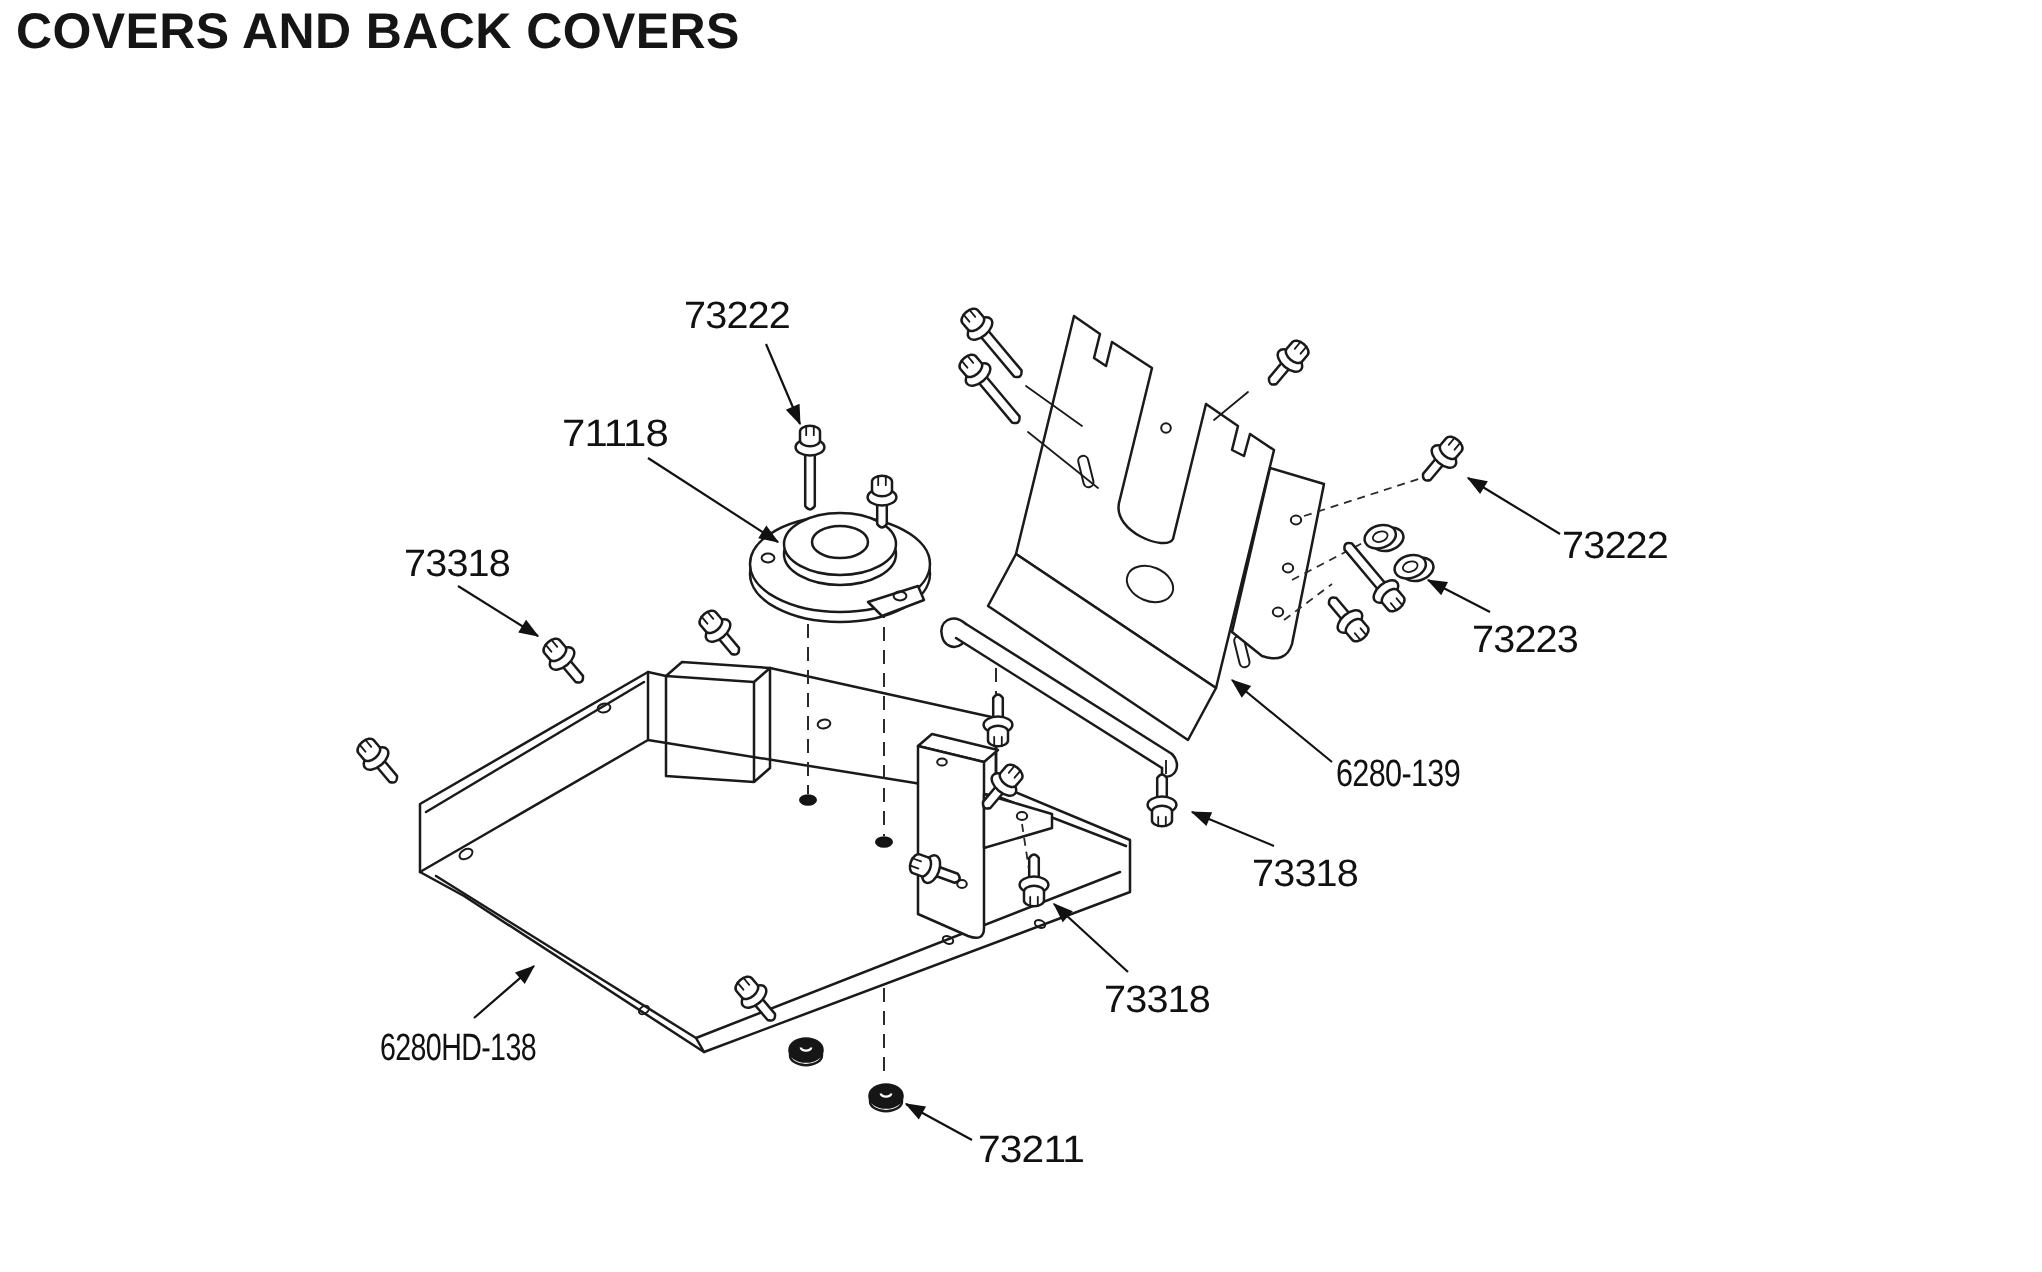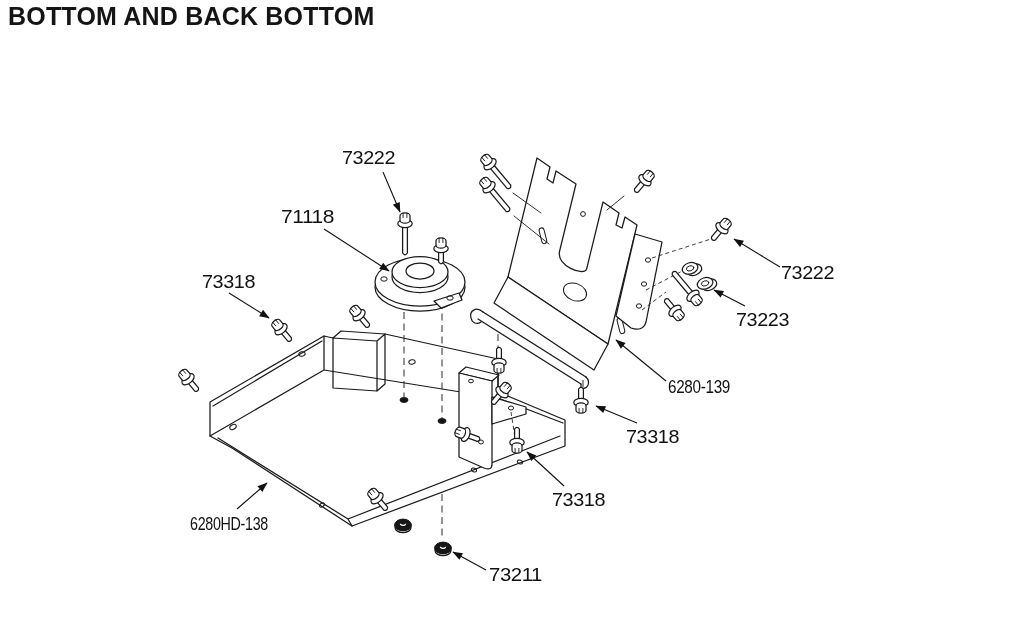--- a/index.html
+++ b/index.html
@@ -15,21 +15,21 @@
   .dhole{fill:#141414;stroke:#141414;}
   .dash{fill:none;stroke:#2a2a2a;stroke-width:1;stroke-dasharray:7 4.5;}
   .adash{fill:none;stroke:#2a2a2a;stroke-width:0.9;stroke-dasharray:4 3;}
   .ld{fill:none;stroke:#111;stroke-width:1.1;}
   .lbl{font-family:"Liberation Sans",sans-serif;font-size:19px;fill:#111;letter-spacing:-0.4px;}
 </style>
 </head>
 <body>
 
 <div id="page">
-  <div id="title">BOTTOM AND BACK BOTTOM</div>
+  <div id="title">COVERS AND BACK COVERS</div>
 
   <svg width="1021" height="636" viewBox="0 0 1021 636">
     <defs>
       <marker id="arr" markerWidth="11" markerHeight="9" refX="9" refY="4" orient="auto">
         <path d="M0.5,0.6 L9.6,4 L0.5,7.4 Z" fill="#111"></path>
       </marker>
       <g id="boltS">
         <path class="w" d="M-2.4,4 L-2.4,15 Q0,18.5 2.4,15 L2.4,4 Z"></path>
         <ellipse class="w" cx="0" cy="1.6" rx="7.2" ry="4.1"></ellipse>
         <path class="w" d="M-5,-6.2 a5,2.9 0 1 1 10,0 l0,4.4 a5,2.9 0 0 1 -10,0 Z"></path>

